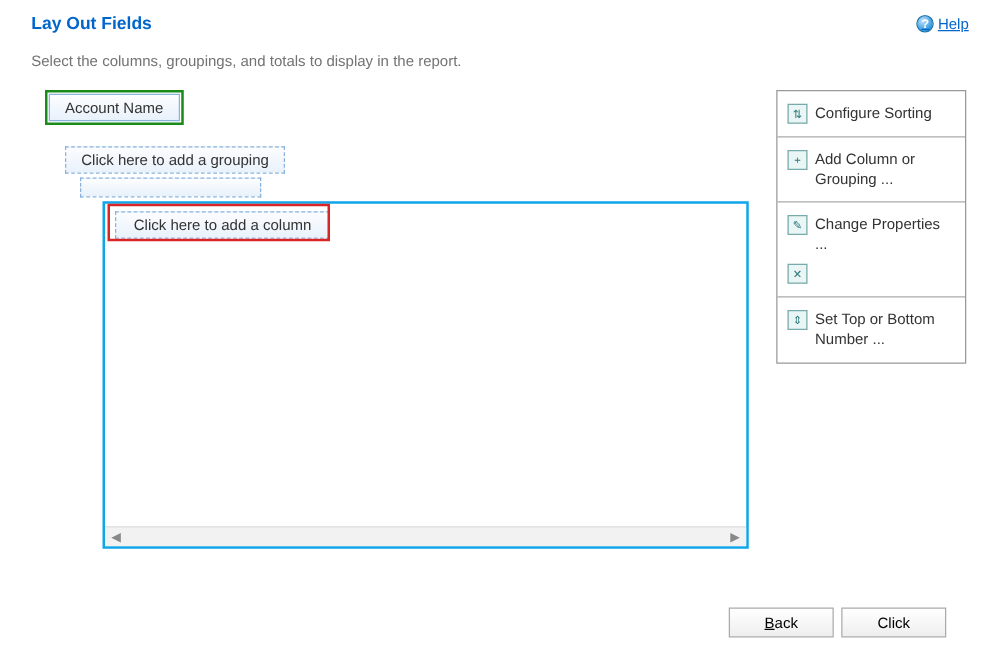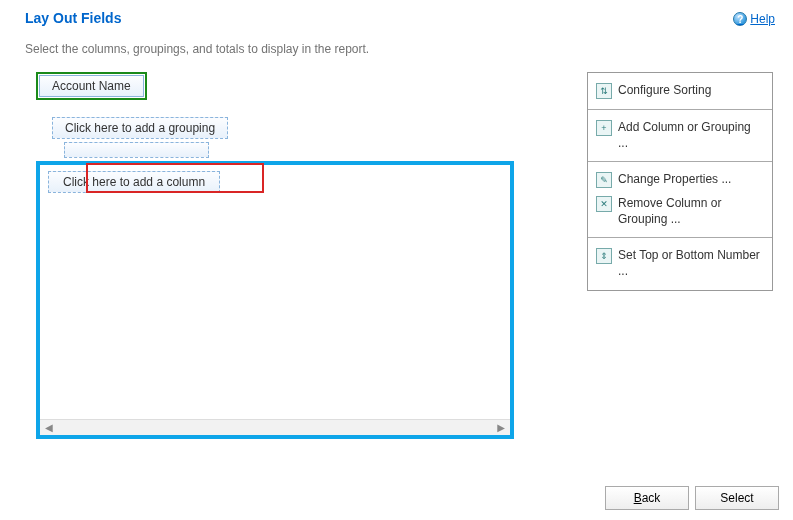--- a/index.html
+++ b/index.html
@@ -70,22 +70,23 @@
   }
   .account-box .group-chip { border-style: solid; }
   .grouping-row { margin-top: 17px; margin-left: 16px; }
   .empty-row { margin-top: 3px; margin-left: 28px; }
   .empty-chip {
     display:inline-block; width:145px; height:16px;
     background: linear-gradient(#fcfdff,#e8f1fb);
     border:1px dashed #8ab4dc;
   }
   .body-area {
-    border: 4px solid #0ea5e9;
-    width: 478px;
+    border: 2px solid #0ea5e9;
+    margin-left: 46px;
+    width: 517px;
     height: 278px;
     position: relative;
     overflow: hidden;
   }
   .body-inner { padding: 6px 0 0 8px; }
   .col-chip {
     display:inline-block;
     background: linear-gradient(#fcfdff,#e8f1fb);
     border:1px dashed #8ab4dc;
     padding:3px 14px;
@@ -122,21 +123,21 @@
     cursor:pointer;
   }
   .task-item .t { line-height: 1.3; }
   .task-icon {
     width:16px; height:16px; flex-shrink:0;
     border:1px solid #7aa; background:#eaf5f5;
     display:inline-flex; align-items:center; justify-content:center;
     font-size:9px; color:#2a7a7a;
   }
   .footer {
-    position:absolute; bottom:10px; right:14px;
+    position:absolute; bottom:10px; right:36px;
     display:flex; gap:6px; align-items:center;
   }
   .btn {
     width: 84px; height: 24px;
     border: 1px solid #aaa;
     background: linear-gradient(#fff,#eee);
     font-size: 12px;
     cursor:pointer;
     display:inline-flex; align-items:center; justify-content:center;
   }
@@ -218,31 +219,30 @@
       </div>
     </div>
 
     <div class="side-block">
       <div class="task-item">
         <span class="task-icon">✎</span>
         <span class="t">Change Properties ...</span>
       </div>
       <div class="task-item">
         <span class="task-icon">✕</span>
-        <span class="t">Remove Column or Grouping ...</span>
       </div>
     </div>
 
     <div class="side-block">
       <div class="task-item">
         <span class="task-icon">⇕</span>
         <span class="t">Set Top or Bottom Number ...</span>
       </div>
     </div>
   </div>
 </div>
 
 <div class="footer">
   <button class="btn">
       <span><u>B</u><span></span>ack</span>
     </button>
-  <button class="btn">Select</button>
+  <button class="btn">Click</button>
 </div>
 
 </body></html>

